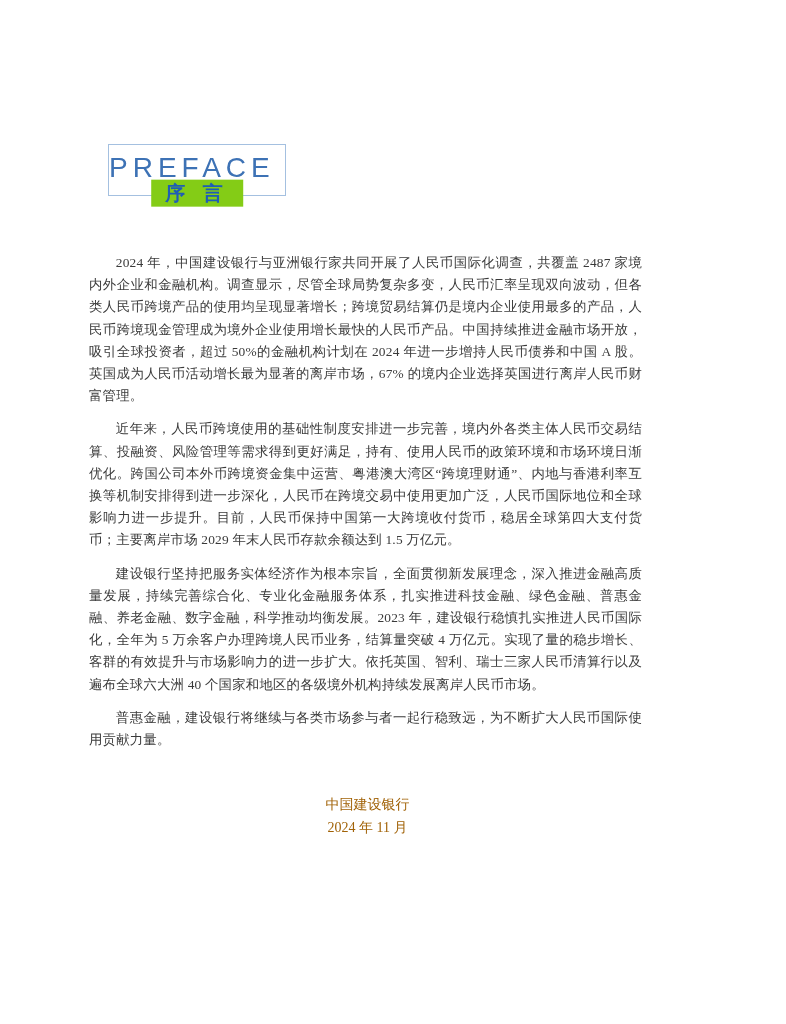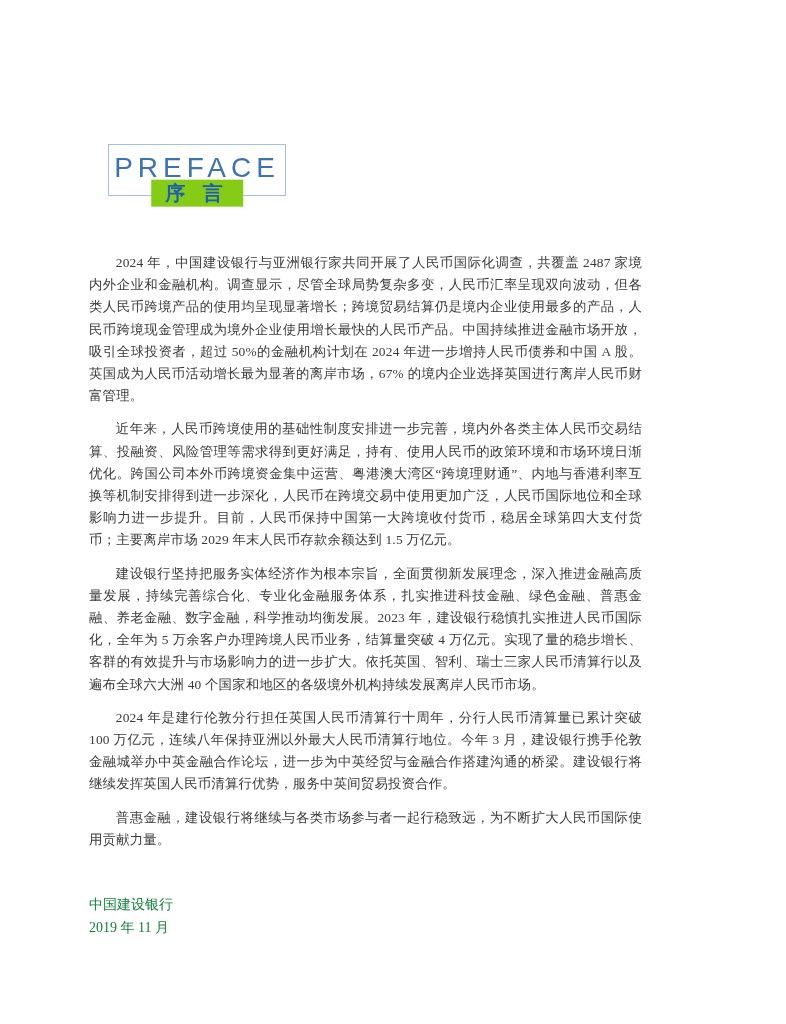--- a/index.html
+++ b/index.html
@@ -21,21 +21,21 @@
     position: absolute;
     left: 108px;
     top: 144px;
     width: 178px;
     height: 52px;
     border: 1px solid #a4c0e0;
     box-sizing: border-box;
   }
   .preface-en {
     width: 100%;
-    text-align: center;
+    text-align: left;
     line-height: 46px;
     font-size: 28px;
     letter-spacing: 5px;
     font-weight: 400;
     color: #3d72b5;
     font-family: "Liberation Sans", "DejaVu Sans", sans-serif;
     white-space: nowrap;
   }
   .preface-zh {
     position: absolute;
@@ -65,42 +65,41 @@
     line-height: 22.2px;
     color: #3a3a3a;
     text-align: justify;
     text-indent: 2em;
     letter-spacing: 0.2px;
   }
 
   
   .signature {
     margin-top: 42px;
-    text-align: left;
+    text-align: center;
     font-size: 14px;
     line-height: 23px;
-    color: #15803d;
+    color: #a16207;
   }
 </style>
 </head>
 <body>
 
 <div class="page">
 
   <div class="preface-box">
     <div class="preface-en">PREFACE</div>
     <div class="preface-zh">序 言</div>
   </div>
 
   <div class="body-text">
     <p>2024 年，中国建设银行与亚洲银行家共同开展了人民币国际化调查，共覆盖 2487 家境内外企业和金融机构。调查显示，尽管全球局势复杂多变，人民币汇率呈现双向波动，但各类人民币跨境产品的使用均呈现显著增长；跨境贸易结算仍是境内企业使用最多的产品，人民币跨境现金管理成为境外企业使用增长最快的人民币产品。中国持续推进金融市场开放，吸引全球投资者，超过 50%的金融机构计划在 2024 年进一步增持人民币债券和中国 A 股。英国成为人民币活动增长最为显著的离岸市场，67% 的境内企业选择英国进行离岸人民币财富管理。</p>
     <p>近年来，人民币跨境使用的基础性制度安排进一步完善，境内外各类主体人民币交易结算、投融资、风险管理等需求得到更好满足，持有、使用人民币的政策环境和市场环境日渐优化。跨国公司本外币跨境资金集中运营、粤港澳大湾区“跨境理财通”、内地与香港利率互换等机制安排得到进一步深化，人民币在跨境交易中使用更加广泛，人民币国际地位和全球影响力进一步提升。目前，人民币保持中国第一大跨境收付货币，稳居全球第四大支付货币；主要离岸市场 2029 年末人民币存款余额达到 1.5 万亿元。</p>
     <p>建设银行坚持把服务实体经济作为根本宗旨，全面贯彻新发展理念，深入推进金融高质量发展，持续完善综合化、专业化金融服务体系，扎实推进科技金融、绿色金融、普惠金融、养老金融、数字金融，科学推动均衡发展。2023 年，建设银行稳慎扎实推进人民币国际化，全年为 5 万余客户办理跨境人民币业务，结算量突破 4 万亿元。实现了量的稳步增长、客群的有效提升与市场影响力的进一步扩大。依托英国、智利、瑞士三家人民币清算行以及遍布全球六大洲 40 个国家和地区的各级境外机构持续发展离岸人民币市场。</p>
-    <p>2024 年是建行伦敦分行担任英国人民币清算行十周年，分行人民币清算量已累计突破 100 万亿元，连续八年保持亚洲以外最大人民币清算行地位。今年 3 月，建设银行携手伦敦金融城举办中英金融合作论坛，进一步为中英经贸与金融合作搭建沟通的桥梁。建设银行将继续发挥英国人民币清算行优势，服务中英间贸易投资合作。</p>
     <p>普惠金融，建设银行将继续与各类市场参与者一起行稳致远，为不断扩大人民币国际使用贡献力量。</p>
 
     <div class="signature">
       <div>中国建设银行</div>
-      <div>2019 年 11 月</div>
+      <div>2024 年 11 月</div>
     </div>
   </div>
 
 </div>
 
 </body></html>

